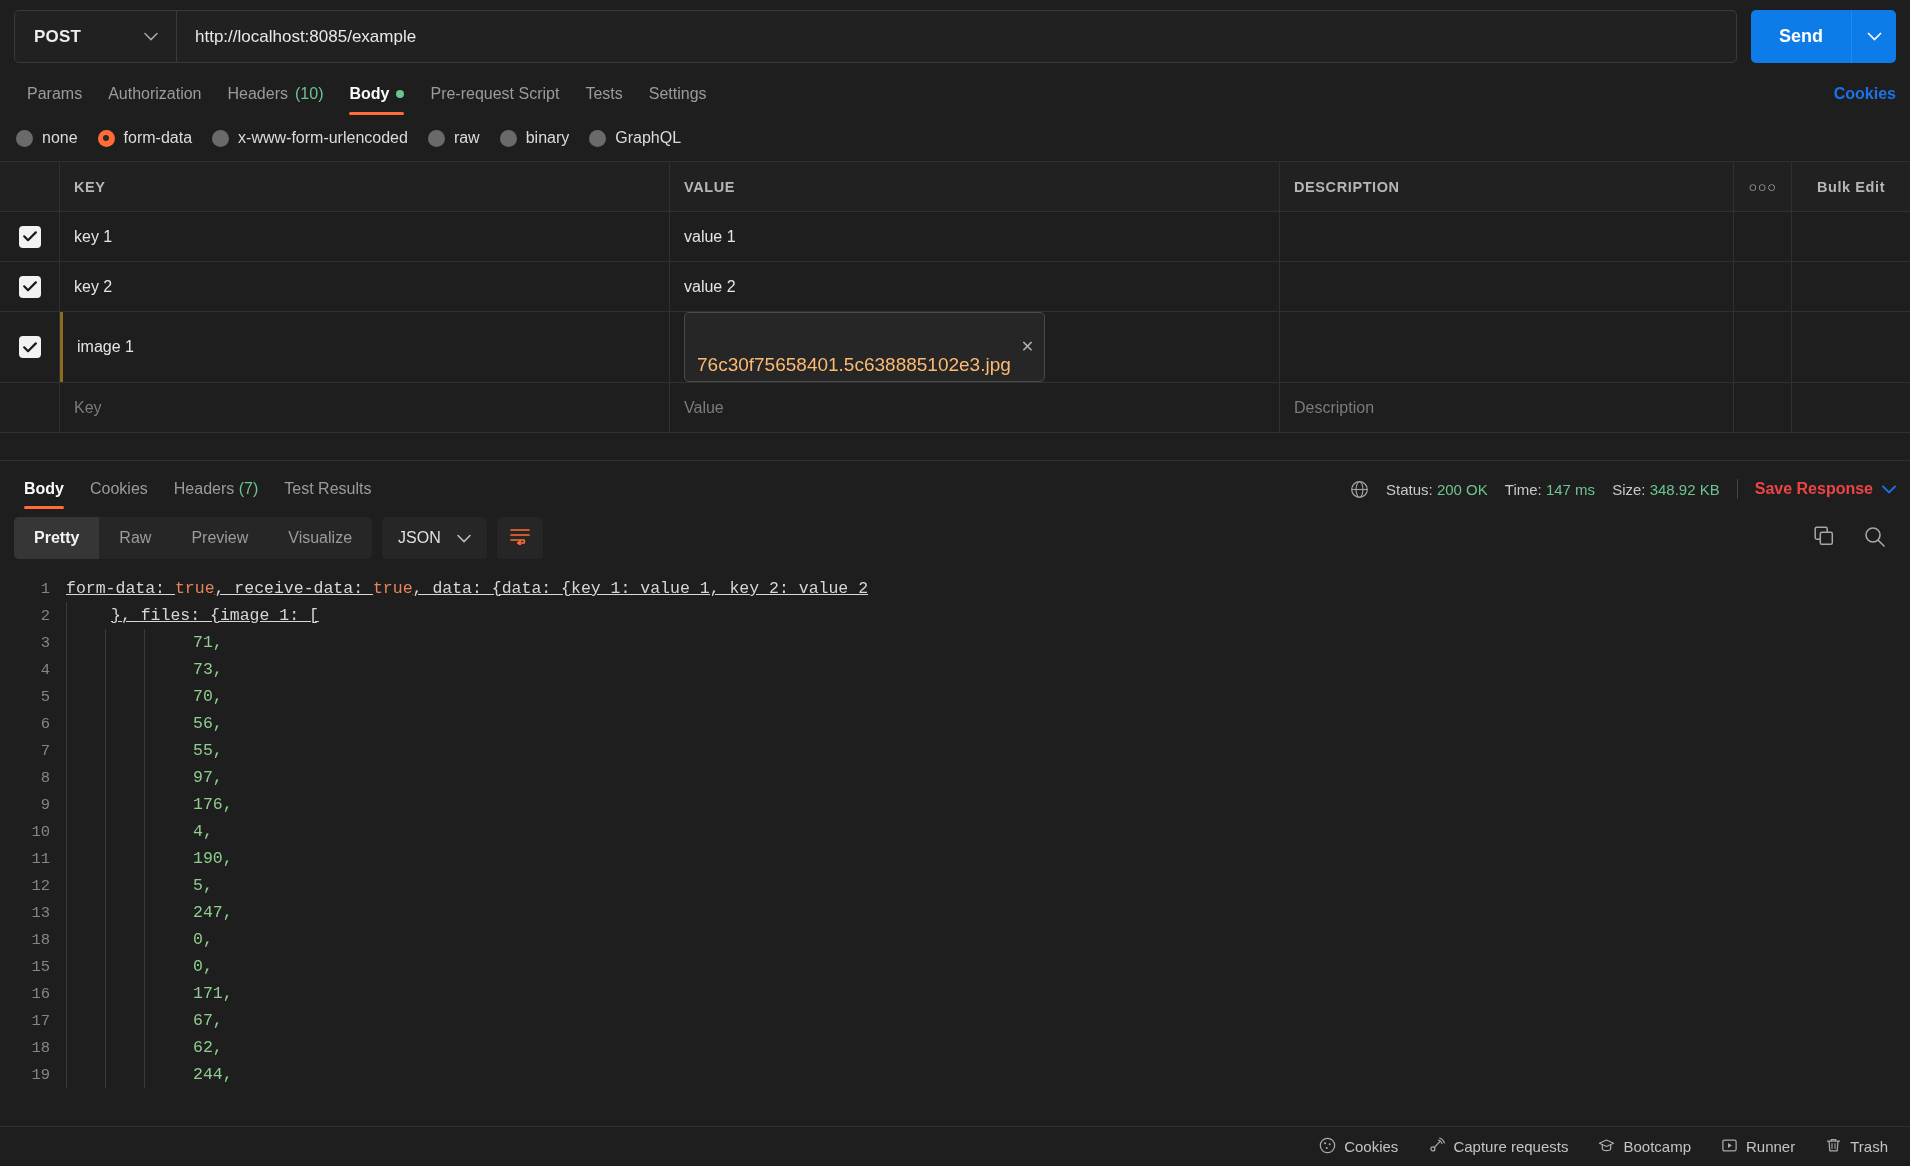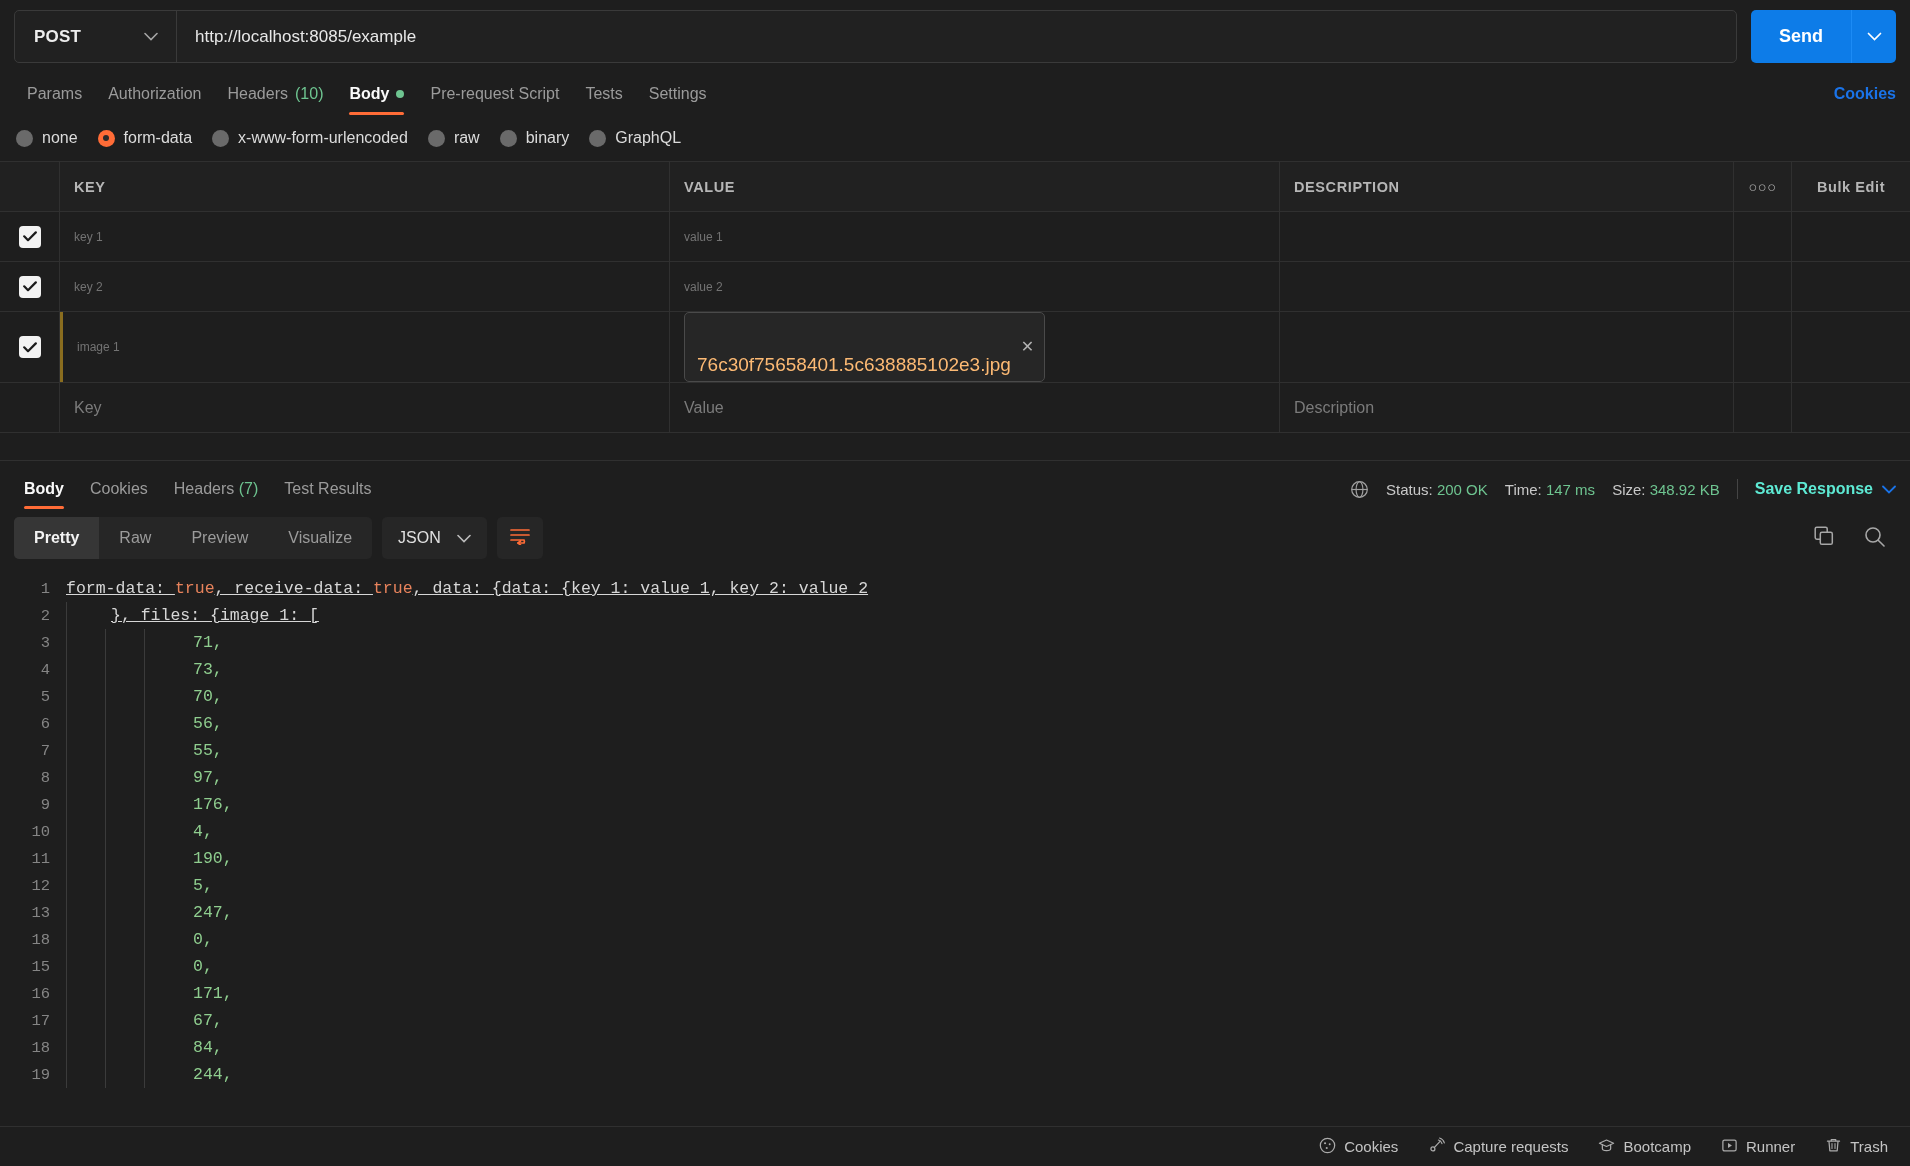--- a/index.html
+++ b/index.html
@@ -90,21 +90,21 @@
   .kvrow { display: flex; border-bottom: 1px solid #303030; min-height: 50px; }
   .kvrow.head { background:#212121; }
   .cell { display:flex; align-items:center; padding: 0 14px; font-size: 15px; }
   .c-check { width: 60px; justify-content: center; border-right: 1px solid #303030; padding:0; }
   .c-key { width: 610px; border-right: 1px solid #303030; }
   .c-val { width: 610px; border-right: 1px solid #303030; }
   .c-desc { flex: 1; border-right: 1px solid #303030; }
   .c-dots { width: 58px; justify-content:center; border-right: 1px solid #303030; color:#cfcfcf; letter-spacing:1px; font-size:13px; cursor:pointer;}
   .c-bulk { width: 118px; justify-content:center; color:#e9e9e9; font-weight:700; font-size:15px; cursor:pointer;}
   .kvrow.head .cell { color:#b6b6b6; font-size: 14.5px; font-weight: 600; letter-spacing: .6px; }
-  .kvrow .cell .txt { color:#737373; font-size: 12px; }
+  .kvrow .cell .txt { color:#e5e5e5; font-size: 16px; }
   .kvrow .cell .ph { color:#7b7b7b; font-size: 16px; }
   .chk {
     width: 22px; height: 22px; border-radius: 4px; background:#f2f2f2;
     display:flex; align-items:center; justify-content:center; cursor:pointer;
   }
   .chk svg { display:block; }
   .file-row-marker { width: 3px; align-self: stretch; background:#8a6d1f; }
   .filechip {
     display:inline-flex; align-items:center; gap: 10px;
     border:1px solid #4a4a4a; border-radius: 5px;
@@ -121,21 +121,21 @@
   .resp-tab:first-child { padding-left: 10px; }
   .resp-tab.active { color:#fafafa; font-weight:600; }
   .resp-tab.active::after {
     content:""; position:absolute; left:10px; right:13px; bottom:0;
     height: 3px; background:#ff6c37; border-radius:2px;
   }
   .resp-meta { margin-left:auto; display:flex; align-items:center; gap: 17px; padding-bottom: 10px; font-size: 15px; color:#c9c9c9; }
   .resp-meta .val { color:#6ec490; }
   .globe { width:19px; height:19px; opacity:.85; }
   .divline { width:1px; height:20px; background:#454545; }
-  .save-resp { color:#5eead4; font-weight:700; font-size:16px; cursor:pointer; display:flex; align-items:center; gap:9px;}
+  .save-resp { color:#ef4444; font-weight:700; font-size:16px; cursor:pointer; display:flex; align-items:center; gap:9px;}
 
   
   .view-toolbar { display:flex; align-items:center; gap: 10px; padding: 8px 14px 10px 14px; }
   .seg { display:flex; background:#262626; border-radius: 5px; overflow:hidden; height: 42px; }
   .seg .si {
     display:flex; align-items:center; padding: 0 20px; font-size: 16px; color:#9b9b9b; cursor:pointer;
   }
   .seg .si.active { background:#363636; color:#f3f3f3; font-weight:700; }
   .fmt {
     display:flex; align-items:center; gap: 16px; background:#262626; border-radius:5px;
@@ -590,21 +590,21 @@
         </span>
         <span class="ctext tok-num" style="padding-left:10px"><span>67</span>,</span>
       </div>
     <div class="cline">
         <span class="gutter">18</span>
         <span class="guides">
           <span class="guide"></span>
           <span class="guide"></span>
           <span class="guide"></span>
         </span>
-        <span class="ctext tok-num" style="padding-left:10px"><span>84</span>,</span>
+        <span class="ctext tok-num" style="padding-left:10px"><span>62</span>,</span>
       </div>
     <div class="cline">
         <span class="gutter">19</span>
         <span class="guides">
           <span class="guide"></span>
           <span class="guide"></span>
           <span class="guide"></span>
         </span>
         <span class="ctext tok-num" style="padding-left:10px"><span>244</span>,</span>
       </div>

